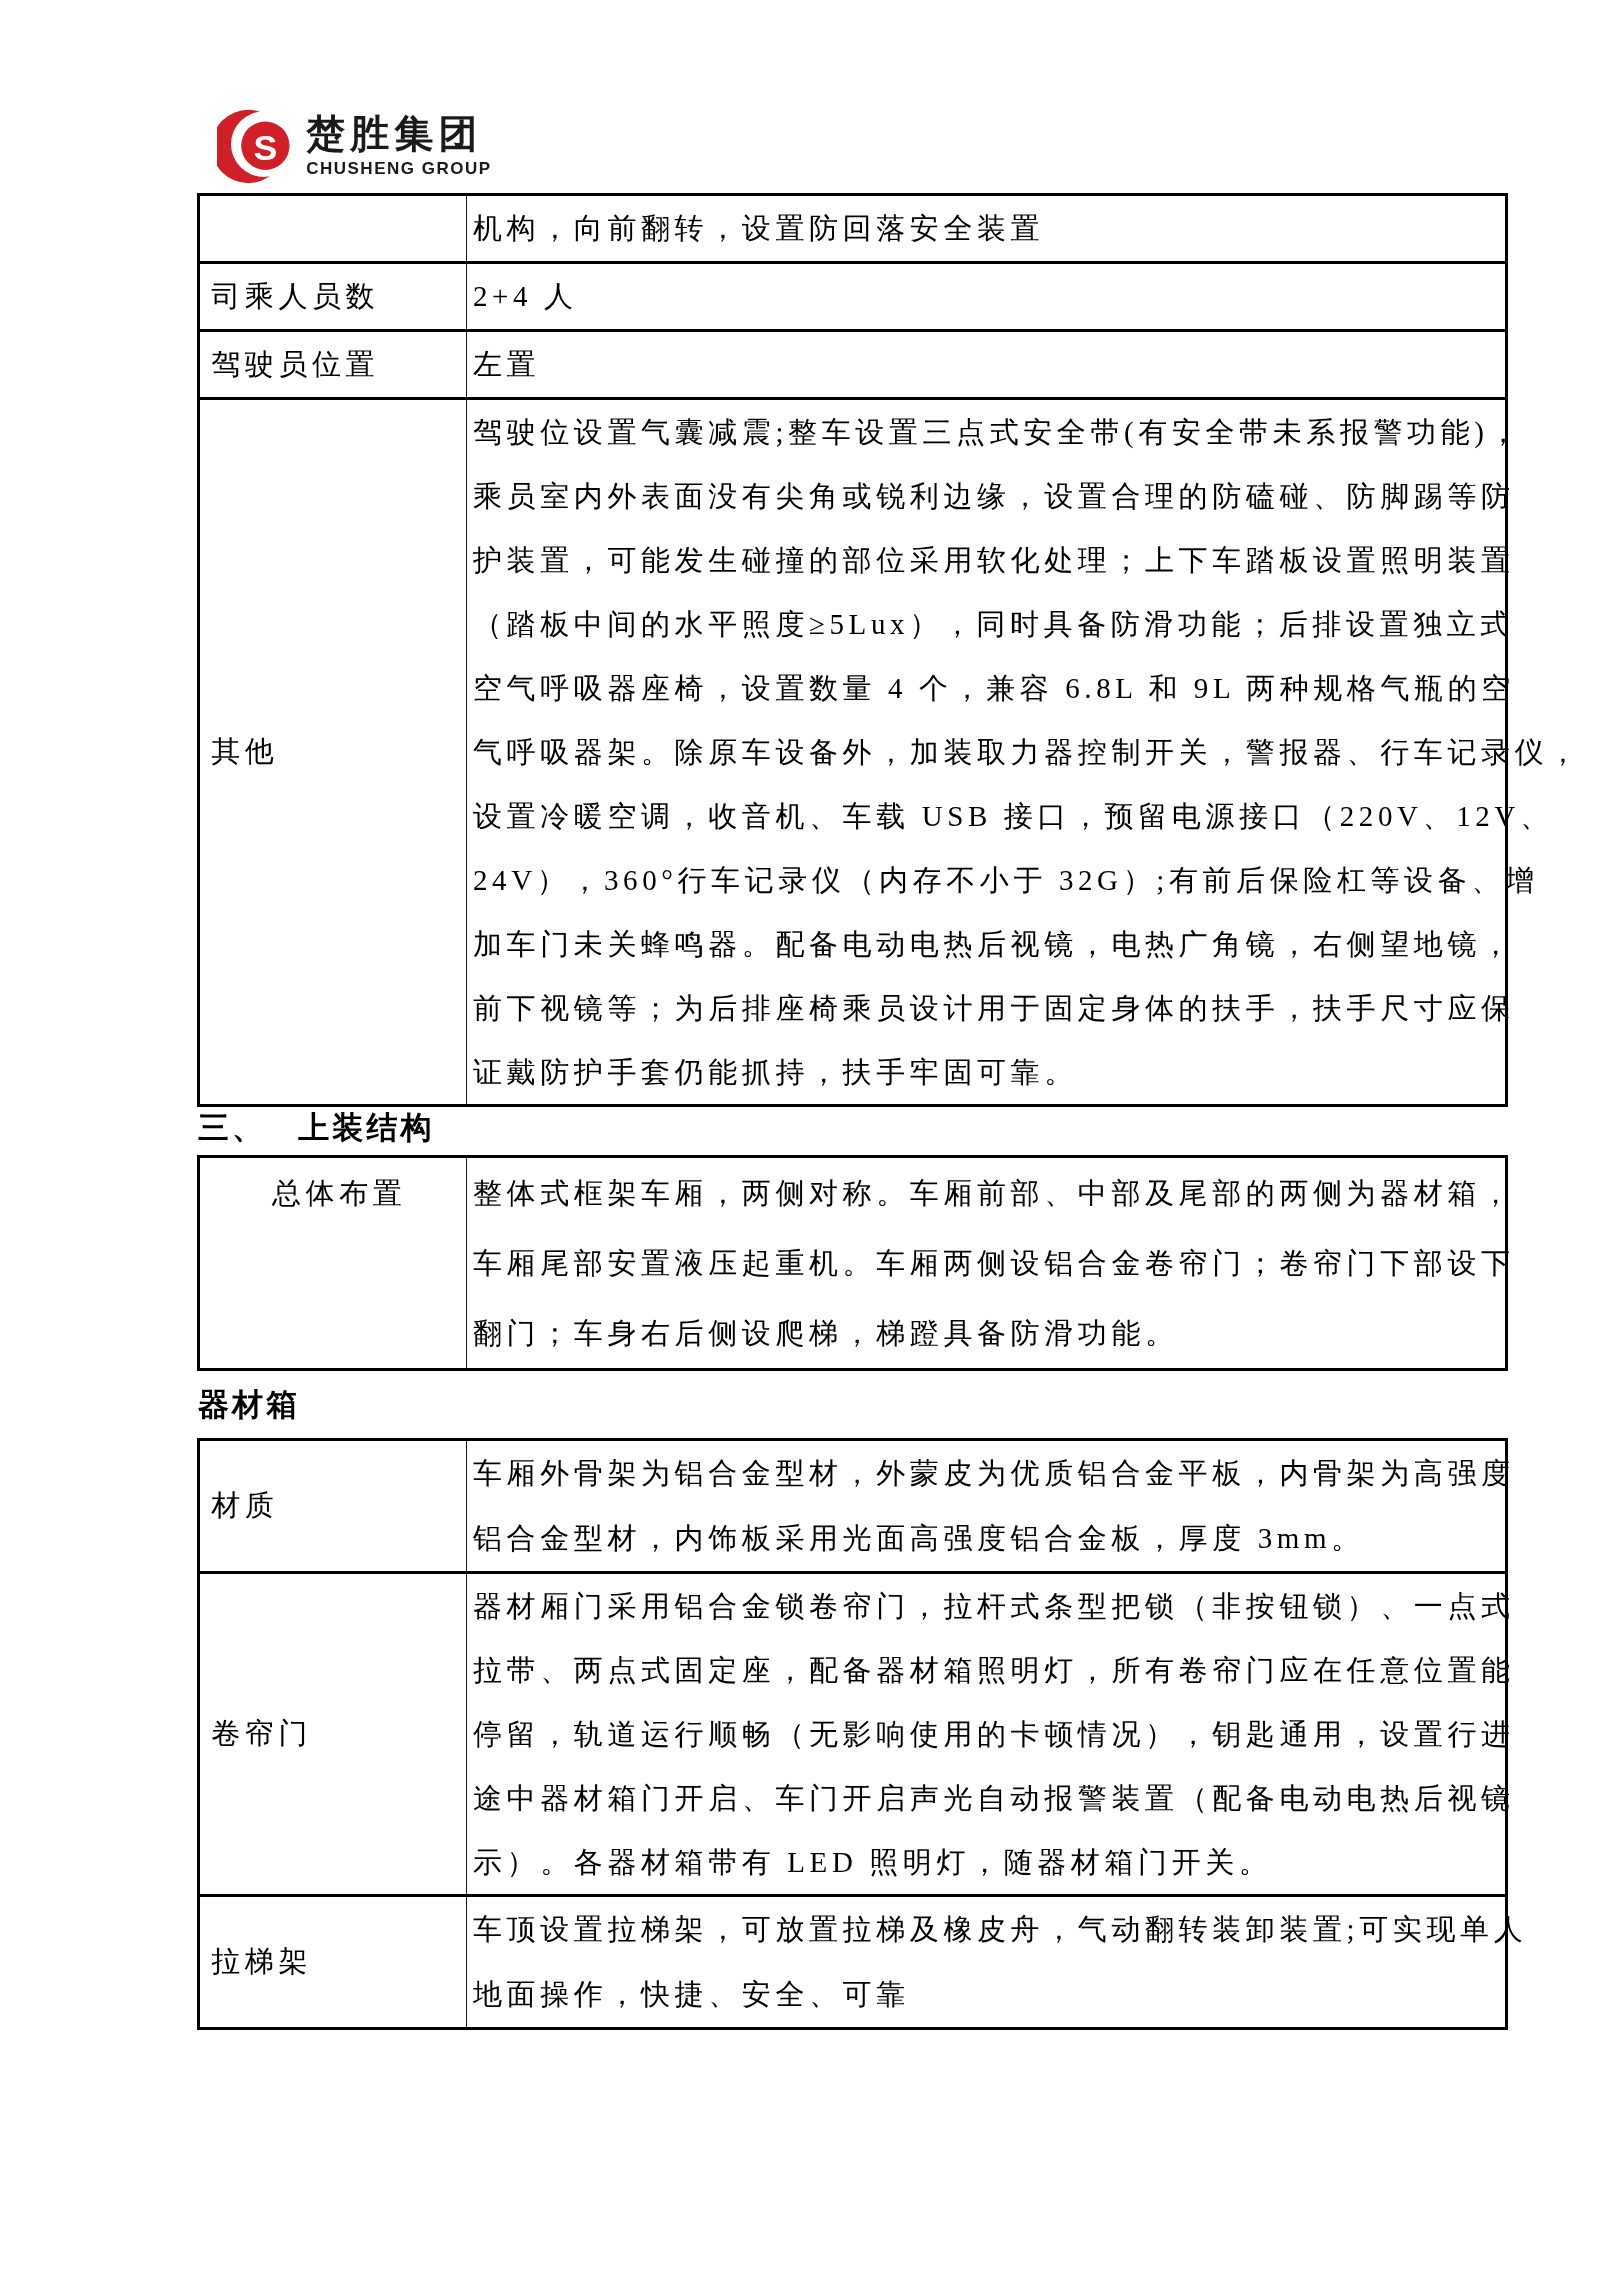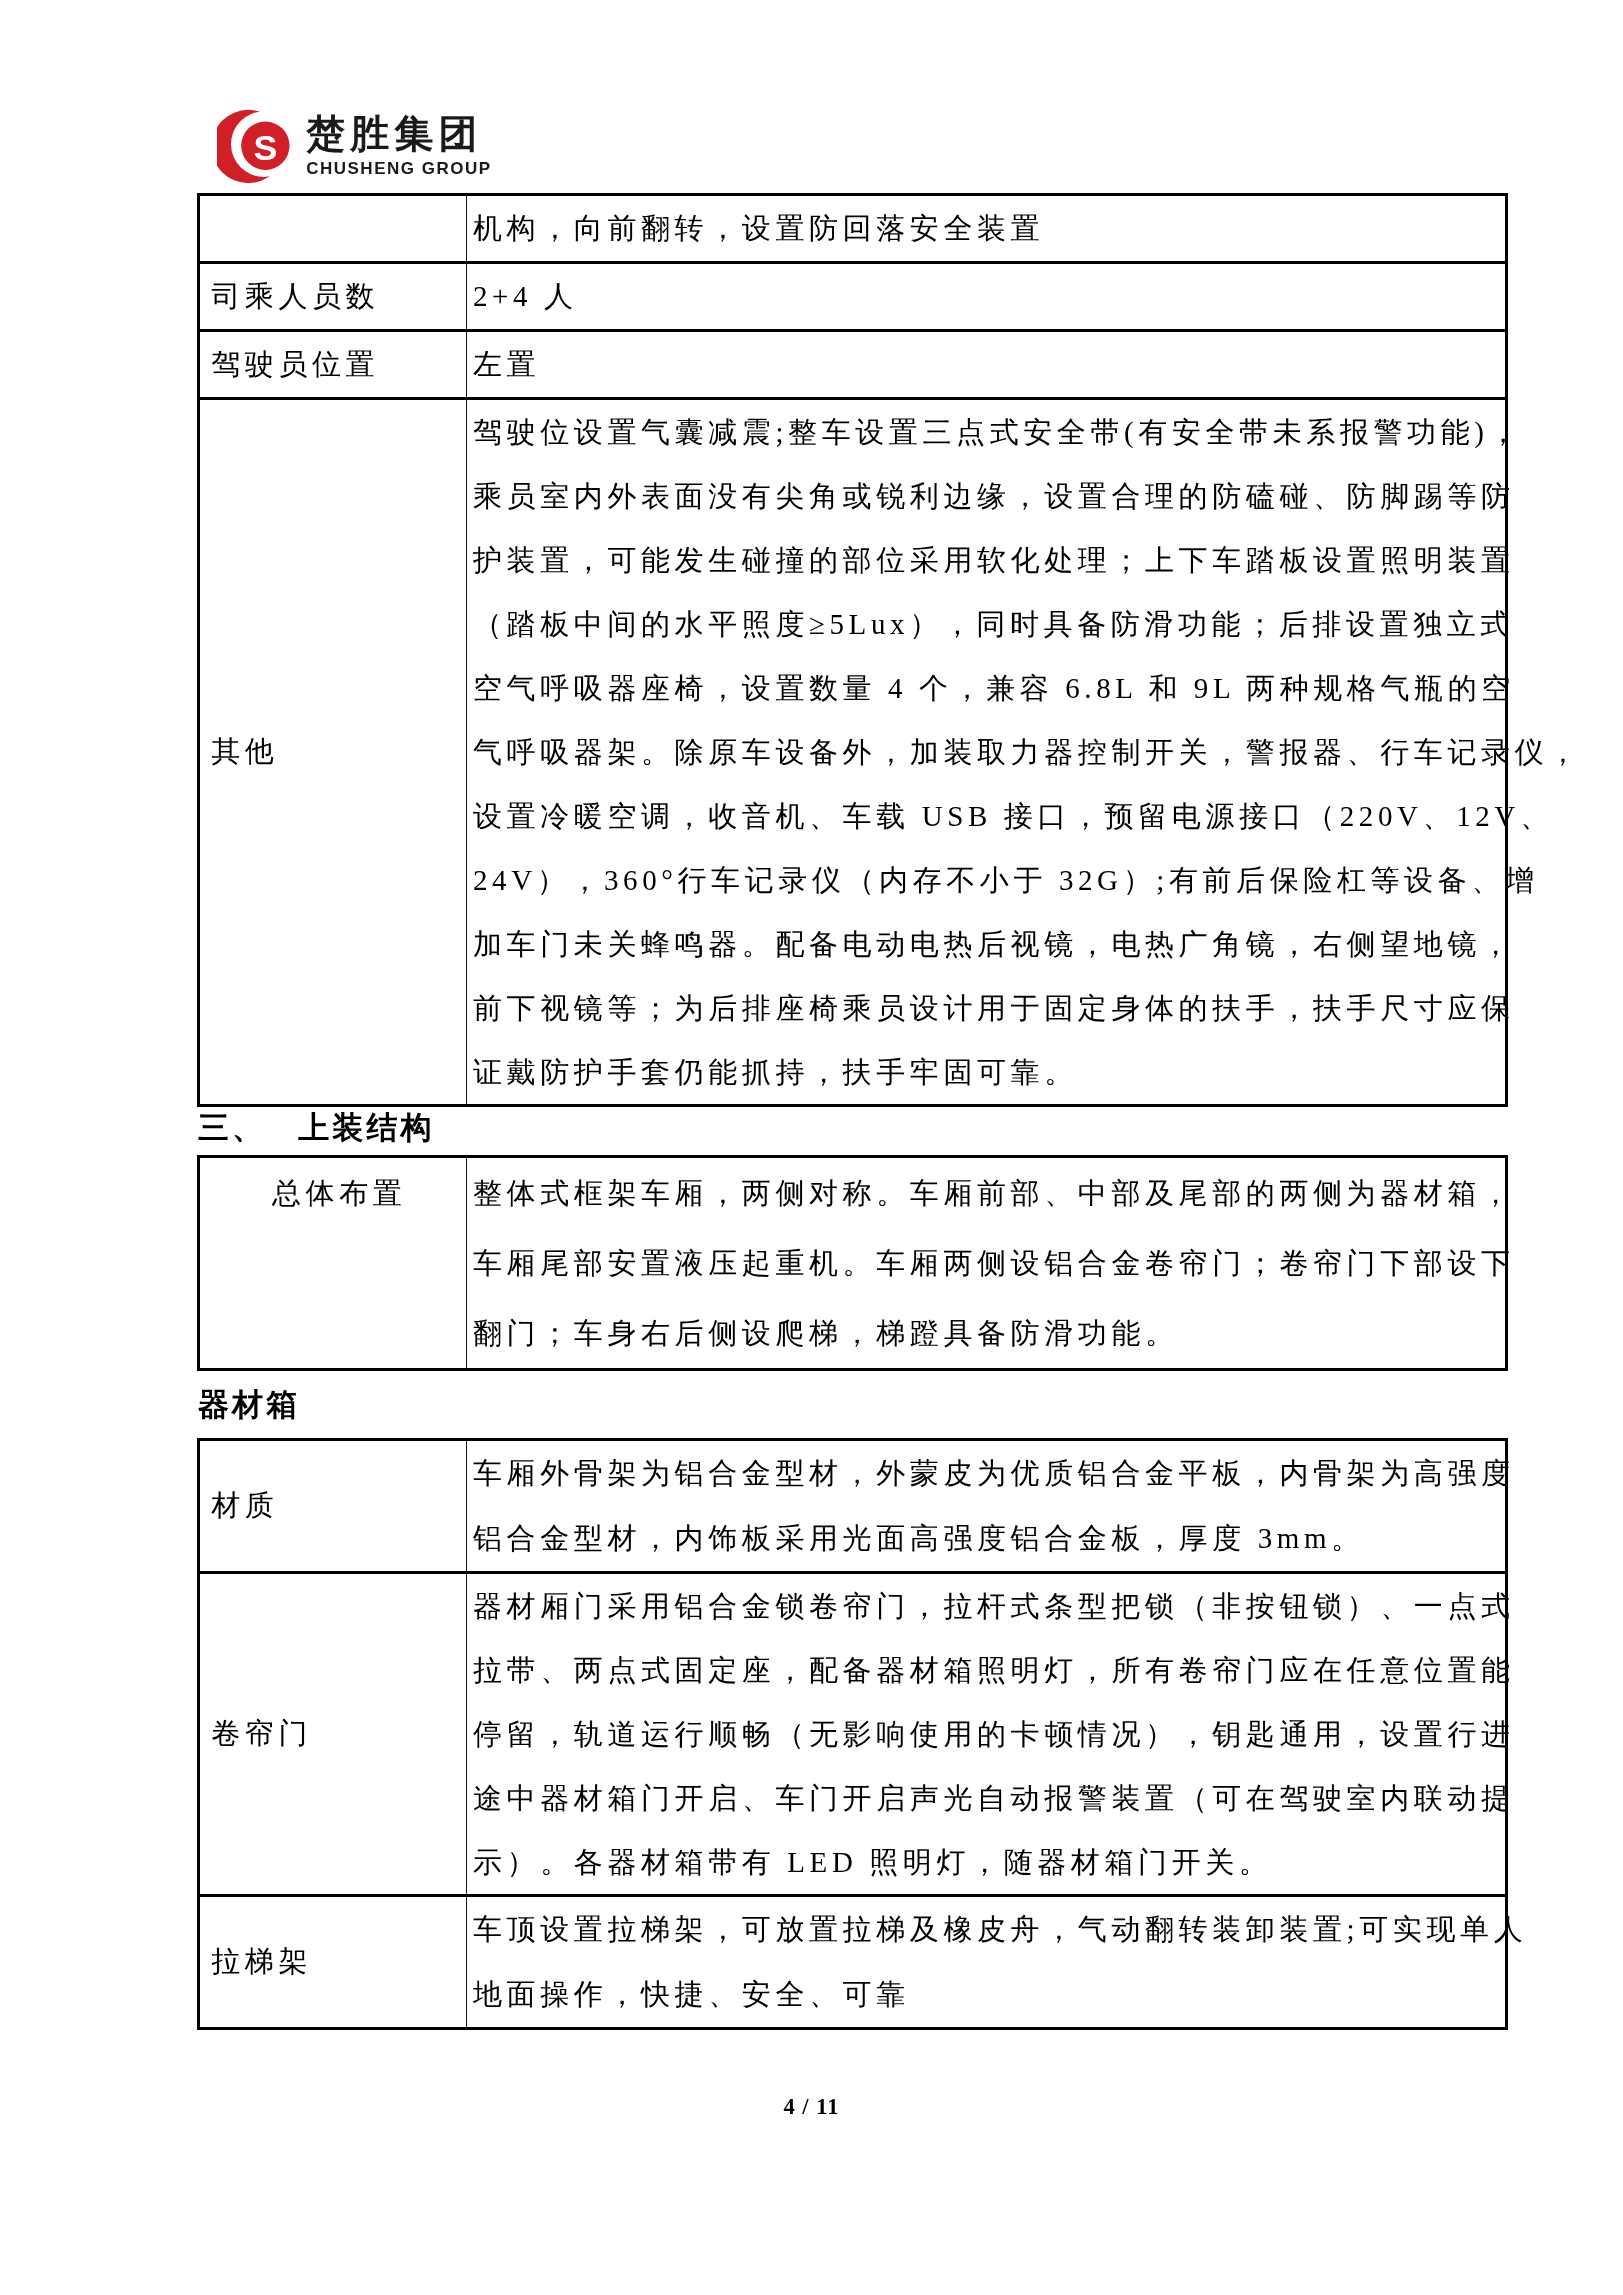--- a/index.html
+++ b/index.html
@@ -165,30 +165,29 @@
             <div class="tline">车厢外骨架为铝合金型材，外蒙皮为优质铝合金平板，内骨架为高强度</div>
             <div class="tline">铝合金型材，内饰板采用光面高强度铝合金板，厚度 3mm。</div>
           </td>
     </tr>
     <tr class="row-juanlianmen" style="height:319px;">
       <td class="label">卷帘门</td>
       <td class="content">
             <div class="tline">器材厢门采用铝合金锁卷帘门，拉杆式条型把锁（非按钮锁）、一点式</div>
             <div class="tline">拉带、两点式固定座，配备器材箱照明灯，所有卷帘门应在任意位置能</div>
             <div class="tline">停留，轨道运行顺畅（无影响使用的卡顿情况），钥匙通用，设置行进</div>
-            <div class="tline">途中器材箱门开启、车门开启声光自动报警装置（可在驾驶室内联动提</div>
+            <div class="tline">途中器材箱门开启、车门开启声光自动报警装置（配备电动电热后视镜</div>
             <div class="tline">示）。各器材箱带有 LED 照明灯，随器材箱门开关。</div>
           </td>
     </tr>
     <tr style="height:130px;">
       <td class="label">拉梯架</td>
       <td class="content">
             <div class="tline">车顶设置拉梯架，可放置拉梯及橡皮舟，气动翻转装卸装置;可实现单人</div>
             <div class="tline">地面操作，快捷、安全、可靠</div>
           </td>
     </tr>
   </tbody>
     </table>
 
-  <div class="footer">4 / 11</div>
 
 </div>
 
 
 </body></html>

